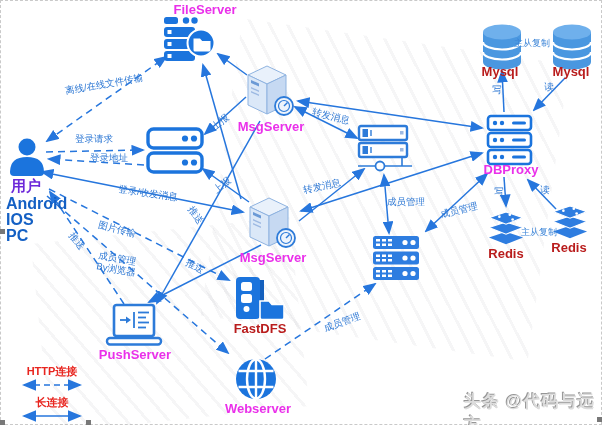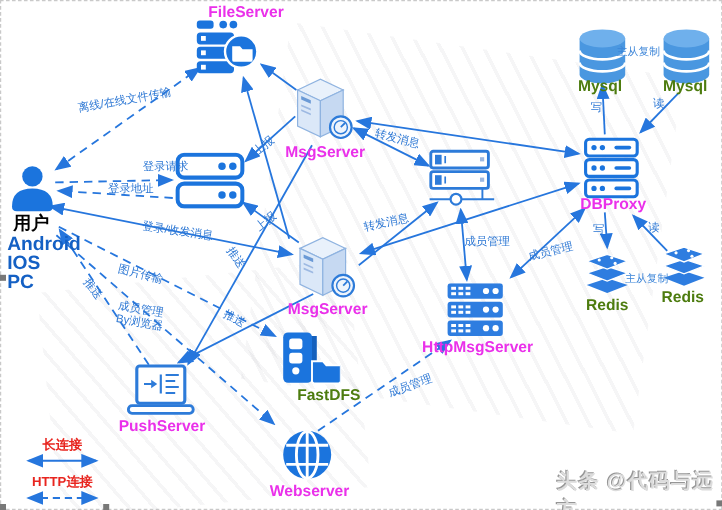--- a/index.html
+++ b/index.html
@@ -6,22 +6,22 @@
   #frame{
     position:relative;width:602px;height:425px;background:#fff;overflow:hidden;
     font-family:"Liberation Sans",sans-serif;
     outline:1px dashed #c9c9c9;outline-offset:-1px;
   }
   #edges{position:absolute;left:0;top:0;z-index:1;}
   #stage{position:absolute;left:0;top:0;width:100%;height:100%;z-index:2;pointer-events:none;}
   .node{position:absolute;}
   .nlabel{position:absolute;transform:translateX(-50%);font-size:13px;font-weight:700;white-space:nowrap;z-index:3;}
   .magenta{color:#ea30ea;}
-  .red{color:#4d7c0f;}
-  .bluebold{color:#000000;font-size:15px;}
+  .red{color:#b91c1c;}
+  .bluebold{color:#6d28d9;font-size:15px;}
   .device{position:absolute;color:#1460c4;font-weight:700;font-size:16px;}
   .tiny{position:absolute;color:#3c85d8;font-size:9px;white-space:nowrap;}
   .elabel{position:absolute;font-size:9.5px;color:#2c77d4;white-space:pre-line;line-height:1.2;z-index:3;}
   #legend{position:absolute;left:12px;top:365px;width:80px;z-index:3;}
   .lg-item{text-align:center;margin-bottom:1px;}
   .lg-label{font-size:11px;font-weight:700;color:#e8251f;line-height:1.1;}
   #watermark{position:absolute;left:464px;top:390px;font-size:17px;font-weight:700;
     color:#dcdcdc;text-shadow:-1px -1px 0 #969696,1px 1px 0 #ffffff;letter-spacing:1px;z-index:4;}
   .handle{position:absolute;width:5px;height:5px;background:#787878;z-index:5;}
   .wm-noise{position:absolute;opacity:.055;pointer-events:none;z-index:0;
@@ -214,21 +214,21 @@
         <line x1="47" y1="196" x2="228" y2="353" stroke="#2676dd" stroke-width="1.5" stroke-dasharray="7 5" marker-end="url(#ah)"></line>
         <line x1="124" y1="304" x2="50" y2="192" stroke="#2676dd" stroke-width="1.5" stroke-dasharray="7 5" marker-end="url(#ah)"></line>
         <line x1="260" y1="121" x2="157" y2="303" stroke="#2676dd" stroke-width="1.5" marker-end="url(#ah)"></line>
         <line x1="261" y1="245" x2="149" y2="302" stroke="#2676dd" stroke-width="1.5" marker-end="url(#ah)"></line>
         <line x1="265" y1="359" x2="375" y2="284" stroke="#2676dd" stroke-width="1.5" stroke-dasharray="7 5" marker-end="url(#ah)"></line>
       </g>
   </svg>
 
   <div id="stage">
       <div class="elabel" style="left: 104px; top: 84px; transform: translate(-50%, -50%) rotate(-10deg);">离线/在线文件传输</div>
-      <div class="elabel" style="left: 94px; top: 139px; transform: translate(-50%, -50%) rotate(0deg); margin-left: 44px;">登录请求</div>
+      <div class="elabel" style="left: 94px; top: 139px; transform: translate(-50%, -50%) rotate(0deg);">登录请求</div>
       <div class="elabel" style="left: 109px; top: 158px; transform: translate(-50%, -50%) rotate(0deg);">登录地址</div>
       <div class="elabel" style="left: 148px; top: 193px; transform: translate(-50%, -50%) rotate(8deg);">登录/收发消息</div>
       <div class="elabel" style="left: 220px; top: 122px; transform: translate(-50%, -50%) rotate(-38deg);">上报</div>
       <div class="elabel" style="left: 222px; top: 185px; transform: translate(-50%, -50%) rotate(-38deg);">上报</div>
       <div class="elabel" style="left: 331px; top: 116px; transform: translate(-50%, -50%) rotate(14deg);">转发消息</div>
       <div class="elabel" style="left: 322px; top: 186px; transform: translate(-50%, -50%) rotate(-12deg);">转发消息</div>
       <div class="elabel" style="left: 406px; top: 202px; transform: translate(-50%, -50%) rotate(0deg);">成员管理</div>
       <div class="elabel" style="left: 459px; top: 210px; transform: translate(-50%, -50%) rotate(-14deg);">成员管理</div>
       <div class="elabel" style="left: 497px; top: 90px; transform: translate(-50%, -50%) rotate(0deg);">写</div>
       <div class="elabel" style="left: 549px; top: 87px; transform: translate(-50%, -50%) rotate(0deg);">读</div>
@@ -279,46 +279,45 @@
           <use href="#sym-redis"></use>
         </svg></div>
       <div class="nlabel red" style="left: 506px; top: 246px;">Redis</div>
       <div class="node" style="left: 551px; top: 205px;"><svg width="38" height="36">
           <use href="#sym-redis"></use>
         </svg></div>
       <div class="nlabel red" style="left: 569px; top: 240px;">Redis</div>
       <div class="node" style="left: 372px; top: 236px;"><svg width="48" height="44">
           <use href="#sym-httpmsg"></use>
         </svg></div>
-      <div class="nlabel magenta" style="left: 398px; top: 281px;">HttpMsgServer</div>
       <div class="node" style="left: 234px; top: 275px;"><svg width="50" height="46">
           <use href="#sym-fastdfs"></use>
         </svg></div>
-      <div class="nlabel red" style="left: 274px; top: 321px;">FastDFS</div>
+      <div class="nlabel red" style="left: 260px; top: 321px;">FastDFS</div>
       <div class="node" style="left: 103px; top: 303px;"><svg width="62" height="44">
           <use href="#sym-pushserver"></use>
         </svg></div>
       <div class="nlabel magenta" style="left: 135px; top: 347px;">PushServer</div>
       <div class="node" style="left: 234px; top: 357px;"><svg width="44" height="44">
           <use href="#sym-web"></use>
         </svg></div>
       <div class="nlabel magenta" style="left: 258px; top: 401px;">Webserver</div>
       <div class="device" style="left: 6px; top: 195px;">Android</div>
       <div class="device" style="left: 6px; top: 211px;">IOS</div>
       <div class="device" style="left: 6px; top: 227px;">PC</div>
       <div class="tiny" style="left: 514px; top: 37px;">主从复制</div>
       <div class="tiny" style="left: 521px; top: 226px;">主从复制</div>
     </div>
 
   <div id="legend">
+      <div class="lg-item"><div class="lg-label">HTTP连接</div><svg width="70" height="12">
+          <line x1="7" y1="6" x2="63" y2="6" stroke="#2676dd" stroke-width="1.6" stroke-dasharray="6 4" marker-start="url(#ah)" marker-end="url(#ah)"></line>
+        </svg></div>
       <div class="lg-item"><div class="lg-label">长连接</div><svg width="70" height="12">
           <line x1="7" y1="6" x2="63" y2="6" stroke="#2676dd" stroke-width="1.6" marker-start="url(#ah)" marker-end="url(#ah)"></line>
-        </svg></div>
-      <div class="lg-item"><div class="lg-label">HTTP连接</div><svg width="70" height="12">
-          <line x1="7" y1="6" x2="63" y2="6" stroke="#2676dd" stroke-width="1.6" stroke-dasharray="6 4" marker-start="url(#ah)" marker-end="url(#ah)"></line>
         </svg></div>
     </div>
 
   <div id="watermark">头条 @代码与远方</div>
 
   <div class="handle" style="left:0;top:229px;"></div>
   <div class="handle" style="left:0;top:420px;"></div>
   <div class="handle" style="left:86px;top:420px;"></div>
   <div class="handle" style="left:597px;top:417px;"></div>
 </div>

